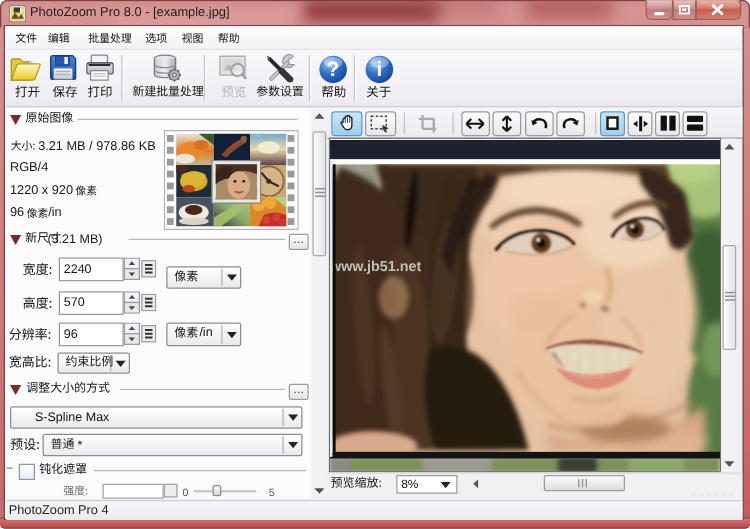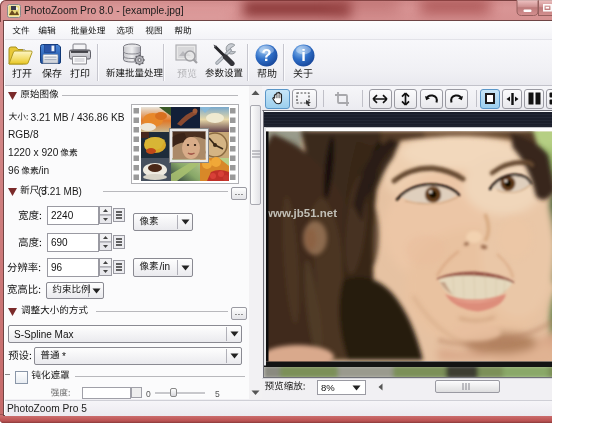--- a/index.html
+++ b/index.html
@@ -1,16 +1,16 @@
 <!DOCTYPE html>
 <html><head><meta charset="utf-8">
 <style>
 html,body{margin:0;padding:0;background:#fff;}
 *{font-family:"Liberation Sans",sans-serif;}
-#page{position:relative;width:552px;height:423px;overflow:hidden;text-align:center;}
+#page{position:relative;width:600px;height:423px;overflow:hidden;text-align:center;}
 #page svg{display:block}
 </style></head>
 <body>
 <div id="page">
 <div style="position:absolute;left:0;top:0;width:600px;height:423px;border-radius:6px 6px 4px 4px;
 background:linear-gradient(180deg,#d18c8c 0,#d99595 8px,#d59090 22px,#cc8484 60%,#c97f7f 100%);
 box-shadow:inset 0 0 0 1px #7a4040, inset 0 2px 1px -1px #eebbbb;" id="frame"></div>
 <div style="position:absolute;left:243px;top:0;width:108px;height:17px;background:#883434;filter:blur(6px);opacity:.95"></div>
 <div style="position:absolute;left:330px;top:0;width:70px;height:10px;background:#a85454;filter:blur(8px);opacity:.7"></div>
 <div style="position:absolute;left:420px;top:0;width:70px;height:13px;background:#a04444;filter:blur(7px);opacity:.85"></div>
@@ -271,22 +271,22 @@
       </svg>
     </div>
 <div style="position:absolute;left:62px;top:95px;width:176px;height:1px;background:#b8b8bc"></div>
 <div style="position:absolute;left:8.0px;top:112.4px;">
       <svg xmlns="http://www.w3.org/2000/svg" width="21" height="10" viewBox="0 0 20.50 10.35" fill="#1a1a1a">
         <path transform="translate(0.00,7.92) scale(0.00900,-0.00900)" d="M461 839C460 760 461 659 446 553H62V476H433C393 286 293 92 43 -16C64 -32 88 -59 100 -78C344 34 452 226 501 419C579 191 708 14 902 -78C915 -56 939 -25 958 -8C764 73 633 255 563 476H942V553H526C540 658 541 758 542 839Z"></path>
         <path transform="translate(9.00,7.92) scale(0.00900,-0.00900)" d="M464 826V24C464 4 456 -2 436 -3C415 -4 343 -5 270 -2C282 -23 296 -59 301 -80C395 -81 457 -79 494 -66C530 -54 545 -31 545 24V826ZM705 571C791 427 872 240 895 121L976 154C950 274 865 458 777 598ZM202 591C177 457 121 284 32 178C53 169 86 151 103 138C194 249 253 430 286 577Z"></path>
         <path transform="translate(18.00,7.92) scale(0.00900,-0.00900)" d="M139 390C175 390 205 418 205 460C205 501 175 530 139 530C102 530 73 501 73 460C73 418 102 390 139 390ZM139 -13C175 -13 205 15 205 56C205 98 175 126 139 126C102 126 73 98 73 56C73 15 102 -13 139 -13Z"></path>
       </svg>
     </div>
-<div style="position:absolute;left:30.5px;top:111.8px;font:normal 10.2px 'Liberation Sans', sans-serif;color:#1a1a1a;letter-spacing:0;white-space:pre;">3.21 MB / 436.86 KB</div>
-<div style="position:absolute;left:8.0px;top:129.0px;font:normal 10.2px 'Liberation Sans', sans-serif;color:#1a1a1a;letter-spacing:0;white-space:pre;">RGB/8</div>
+<div style="position:absolute;left:30.5px;top:111.8px;font:normal 10.2px 'Liberation Sans', sans-serif;color:#1a1a1a;letter-spacing:0;white-space:pre;">3.21 MB / 978.86 KB</div>
+<div style="position:absolute;left:8.0px;top:129.0px;font:normal 10.2px 'Liberation Sans', sans-serif;color:#1a1a1a;letter-spacing:0;white-space:pre;">RGB/4</div>
 <div style="position:absolute;left:8.0px;top:146.5px;font:normal 10.2px 'Liberation Sans', sans-serif;color:#1a1a1a;letter-spacing:0;white-space:pre;">1220 x 920 </div>
 <div style="position:absolute;left:59.5px;top:147.7px;">
       <svg xmlns="http://www.w3.org/2000/svg" width="18" height="10" viewBox="0 0 18.00 10.35" fill="#1a1a1a">
         <path transform="translate(0.00,7.92) scale(0.00900,-0.00900)" d="M486 710H666C649 681 628 651 607 629H420C444 656 466 683 486 710ZM487 839C445 755 366 649 256 571C272 561 294 539 305 523C324 537 341 552 358 567V413H513C465 371 394 329 287 296C303 283 321 262 330 249C420 278 486 313 534 350C550 335 564 320 577 303C509 242 384 180 287 151C301 139 319 117 329 102C417 134 530 197 604 260C614 241 622 222 628 204C549 123 402 46 278 10C292 -3 311 -27 322 -44C430 -7 555 63 642 141C651 78 640 24 618 3C604 -14 589 -16 569 -16C552 -16 529 -15 503 -12C514 -31 520 -60 521 -77C544 -79 566 -79 584 -79C619 -79 645 -72 670 -45C713 -4 727 104 694 209L743 232C779 123 841 28 921 -23C932 -5 954 21 970 34C893 76 831 162 798 259C837 279 876 301 909 322L858 370C812 337 738 292 675 260C653 307 621 352 577 387L600 413H898V629H685C714 664 743 703 765 741L721 773L707 769H526L559 826ZM425 571H603C598 542 588 507 563 470H425ZM665 571H829V470H637C655 507 663 542 665 571ZM262 836C209 685 122 535 29 437C43 420 65 381 72 363C102 395 131 433 159 473V-77H230V588C270 660 305 738 333 815Z"></path>
         <path transform="translate(9.00,7.92) scale(0.00900,-0.00900)" d="M636 86C721 44 828 -21 880 -64L939 -18C882 26 774 87 691 127ZM293 128C233 72 135 20 46 -15C63 -27 91 -53 104 -66C190 -27 293 36 362 101ZM193 294C211 301 240 305 440 316C349 277 270 248 236 237C176 216 131 204 98 201C104 182 114 149 116 135C143 143 182 148 479 165V8C479 -4 475 -7 458 -8C443 -9 389 -9 327 -7C339 -27 351 -55 355 -77C429 -77 479 -76 510 -65C543 -53 552 -33 552 6V169L801 183C828 160 851 137 867 118L926 159C884 206 797 271 728 315L673 279C694 265 717 249 739 233L328 213C466 258 606 316 740 388L688 436C651 415 610 394 569 374L337 362C391 385 444 412 495 444L471 463H950V523H536V588H844V645H536V709H903V767H536V841H461V767H105V709H461V645H160V588H461V523H54V463H406C340 421 267 388 243 378C215 367 193 360 173 358C180 340 190 308 193 294Z"></path>
       </svg>
     </div>
 <div style="position:absolute;left:8.0px;top:164.5px;font:normal 10.2px 'Liberation Sans', sans-serif;color:#1a1a1a;letter-spacing:0;white-space:pre;">96 </div>
 <div style="position:absolute;left:21.0px;top:165.7px;">
       <svg xmlns="http://www.w3.org/2000/svg" width="18" height="10" viewBox="0 0 18.00 10.35" fill="#1a1a1a">
@@ -422,21 +422,21 @@
       </svg>
     </div>
 <div style="position:absolute;left:18.0px;top:237.3px;">
       <svg xmlns="http://www.w3.org/2000/svg" width="24" height="12" viewBox="0 0 23.69 11.96" fill="#1a1a1a">
         <path transform="translate(0.00,9.15) scale(0.01040,-0.01040)" d="M286 559H719V468H286ZM211 614V413H797V614ZM441 826 470 736H59V670H937V736H553C542 768 527 810 513 843ZM96 357V-79H168V294H830V-1C830 -12 825 -16 813 -16C801 -16 754 -17 711 -15C720 -31 731 -54 735 -72C799 -72 842 -72 869 -63C896 -53 905 -37 905 0V357ZM281 235V-21H352V29H706V235ZM352 179H638V85H352Z"></path>
         <path transform="translate(10.40,9.15) scale(0.01040,-0.01040)" d="M386 644V557H225V495H386V329H775V495H937V557H775V644H701V557H458V644ZM701 495V389H458V495ZM757 203C713 151 651 110 579 78C508 111 450 153 408 203ZM239 265V203H369L335 189C376 133 431 86 497 47C403 17 298 -1 192 -10C203 -27 217 -56 222 -74C347 -60 469 -35 576 7C675 -37 792 -65 918 -80C927 -61 946 -31 962 -15C852 -5 749 15 660 46C748 93 821 157 867 243L820 268L807 265ZM473 827C487 801 502 769 513 741H126V468C126 319 119 105 37 -46C56 -52 89 -68 104 -80C188 78 201 309 201 469V670H948V741H598C586 773 566 813 548 845Z"></path>
         <path transform="translate(20.80,9.15) scale(0.01040,-0.01040)" d="M139 390C175 390 205 418 205 460C205 501 175 530 139 530C102 530 73 501 73 460C73 418 102 390 139 390ZM139 -13C175 -13 205 15 205 56C205 98 175 126 139 126C102 126 73 98 73 56C73 15 102 -13 139 -13Z"></path>
       </svg>
     </div>
 <div style="position:absolute;left:47px;top:233px;width:52px;height:19px;background:#fff;border:1px solid #9a9aa2;box-sizing:border-box"></div>
-<div style="position:absolute;left:51.0px;top:237.0px;font:normal 10.0px 'Liberation Sans', sans-serif;color:#111;letter-spacing:0;white-space:pre;">690</div>
+<div style="position:absolute;left:51.0px;top:237.0px;font:normal 10.0px 'Liberation Sans', sans-serif;color:#111;letter-spacing:0;white-space:pre;">570</div>
 <svg style="position:absolute;left:99px;top:233px" width="13" height="18" viewBox="0 0 13 18">
 <rect x="0.5" y="0.5" width="12" height="8.5" fill="#f2f2f4" stroke="#9a9aa2"></rect>
 <rect x="0.5" y="9" width="12" height="8.5" fill="#e8e8ec" stroke="#9a9aa2"></rect>
 <path d="M4 6 L6.5 3 L9 6 Z" fill="#444"></path>
       <path d="M4 12 L9 12 L6.5 15 Z" fill="#444"></path>
 </svg>
 <svg style="position:absolute;left:113px;top:235px" width="12" height="14" viewBox="0 0 12 14">
 <rect x="0.5" y="0.5" width="11" height="13" fill="linear-gradient(#fff,#ddd)" fill-opacity="0" stroke="#9a9aa2"></rect>
 <rect x="0.5" y="0.5" width="11" height="13" fill="#ececf0" stroke="#9a9aa2"></rect>
 <path d="M3 4 H9 M3 7 H9 M3 10 H9" stroke="#333" stroke-width="1.6"></path>
@@ -510,21 +510,21 @@
       </svg>
     </div>
 <div style="position:absolute;left:96px;top:311px;width:132px;height:1px;background:#b8b8bc"></div>
 <div style="position:absolute;left:231px;top:307px;width:14px;height:11px;background:linear-gradient(180deg,#fdfdfd,#e4e4e8);border:1px solid #9a9aa2;border-radius:2px;"></div>
 <div style="position:absolute;left:235px;top:309px;width:7px;height:2px;color:#333;font:bold 7px 'Liberation Sans';letter-spacing:1px;">...</div>
 <div style="position:absolute;left:8px;top:325px;width:234px;height:18px;box-sizing:border-box;background:linear-gradient(180deg,#fefefe,#eaeaee);border:1px solid #8a8a92;border-radius:2px;"></div>
 <div style="position:absolute;left:226px;top:327px;width:1px;height:14px;background:#b0b0b8"></div>
 <svg style="position:absolute;left:230px;top:331px" width="9" height="6" viewBox="0 0 9 6">
       <path d="M0.5 0.5 H8.5 L4.5 5.5 Z" fill="#222"></path>
     </svg>
-<div style="position:absolute;left:14.0px;top:329.0px;font:normal 10.0px 'Liberation Sans', sans-serif;color:#111;letter-spacing:0;white-space:pre;">S-Spline Max</div>
+<div style="position:absolute;left:28px;top:329.0px;font:normal 10.0px 'Liberation Sans', sans-serif;color:#111;letter-spacing:0;white-space:pre;">S-Spline Max</div>
 <div style="position:absolute;left:8.0px;top:350.3px;">
       <svg xmlns="http://www.w3.org/2000/svg" width="24" height="12" viewBox="0 0 23.69 11.96" fill="#1a1a1a">
         <path transform="translate(0.00,9.15) scale(0.01040,-0.01040)" d="M670 495V295C670 192 647 57 410 -21C427 -35 447 -60 456 -75C710 18 741 168 741 294V495ZM725 88C788 38 869 -34 908 -79L960 -26C920 17 837 86 775 134ZM88 608C149 567 227 512 282 470H38V403H203V10C203 -3 199 -6 184 -7C170 -7 124 -7 72 -6C83 -27 93 -57 96 -78C165 -78 210 -77 238 -65C267 -53 275 -32 275 8V403H382C364 349 344 294 326 256L383 241C410 295 441 383 467 460L420 473L409 470H341L361 496C338 514 306 538 270 562C329 615 394 692 437 764L391 796L378 792H59V725H328C297 680 256 631 218 598L129 656ZM500 628V152H570V559H846V154H919V628H724L759 728H959V796H464V728H677C670 695 661 659 652 628Z"></path>
         <path transform="translate(10.40,9.15) scale(0.01040,-0.01040)" d="M122 776C175 729 242 662 273 619L324 672C292 713 225 778 171 822ZM43 526V454H184V95C184 49 153 16 134 4C148 -11 168 -42 175 -60C190 -40 217 -20 395 112C386 127 374 155 368 175L257 94V526ZM491 804V693C491 619 469 536 337 476C351 464 377 435 386 420C530 489 562 597 562 691V734H739V573C739 497 753 469 823 469C834 469 883 469 898 469C918 469 939 470 951 474C948 491 946 520 944 539C932 536 911 534 897 534C884 534 839 534 828 534C812 534 810 543 810 572V804ZM805 328C769 248 715 182 649 129C582 184 529 251 493 328ZM384 398V328H436L422 323C462 231 519 151 590 86C515 38 429 5 341 -15C355 -31 371 -61 377 -80C474 -54 566 -16 647 39C723 -17 814 -58 917 -83C926 -62 947 -32 963 -16C867 4 781 39 708 86C793 160 861 256 901 381L855 401L842 398Z"></path>
         <path transform="translate(20.80,9.15) scale(0.01040,-0.01040)" d="M139 390C175 390 205 418 205 460C205 501 175 530 139 530C102 530 73 501 73 460C73 418 102 390 139 390ZM139 -13C175 -13 205 15 205 56C205 98 175 126 139 126C102 126 73 98 73 56C73 15 102 -13 139 -13Z"></path>
       </svg>
     </div>
 <div style="position:absolute;left:34px;top:347px;width:208px;height:18px;box-sizing:border-box;background:linear-gradient(180deg,#fefefe,#eaeaee);border:1px solid #8a8a92;border-radius:2px;"></div>
 <div style="position:absolute;left:226px;top:349px;width:1px;height:14px;background:#b0b0b8"></div>
 <svg style="position:absolute;left:230px;top:353px" width="9" height="6" viewBox="0 0 9 6">
@@ -824,13 +824,13 @@
         <circle cx="15" cy="4" r="1.2"></circle>
       </g>
     </svg>
 <div style="position:absolute;left:435px;top:380px;width:65px;height:13px;border:1px solid #9a9aa2;border-radius:2px;
 background:linear-gradient(180deg,#fcfcfd,#dededf);box-sizing:border-box"></div>
 <svg style="position:absolute;left:462px;top:383px" width="9" height="7" viewBox="0 0 9 7">
 <path d="M1 0 V7 M4 0 V7 M7 0 V7" stroke="#909098" stroke-width="1.1"></path>
     </svg>
 <div style="position:absolute;left:5px;top:400px;width:589px;height:15px;
 background:linear-gradient(180deg,#f6f5f8,#eceaf0);border-top:1px solid #cfcfd6;"></div>
-<div style="position:absolute;left:7.0px;top:402.5px;font:normal 10.2px 'Liberation Sans', sans-serif;color:#222;letter-spacing:0;white-space:pre;">PhotoZoom Pro 5</div>
+<div style="position:absolute;left:7.0px;top:402.5px;font:normal 10.2px 'Liberation Sans', sans-serif;color:#222;letter-spacing:0;white-space:pre;">PhotoZoom Pro 4</div>
 </div>
 </body></html>

